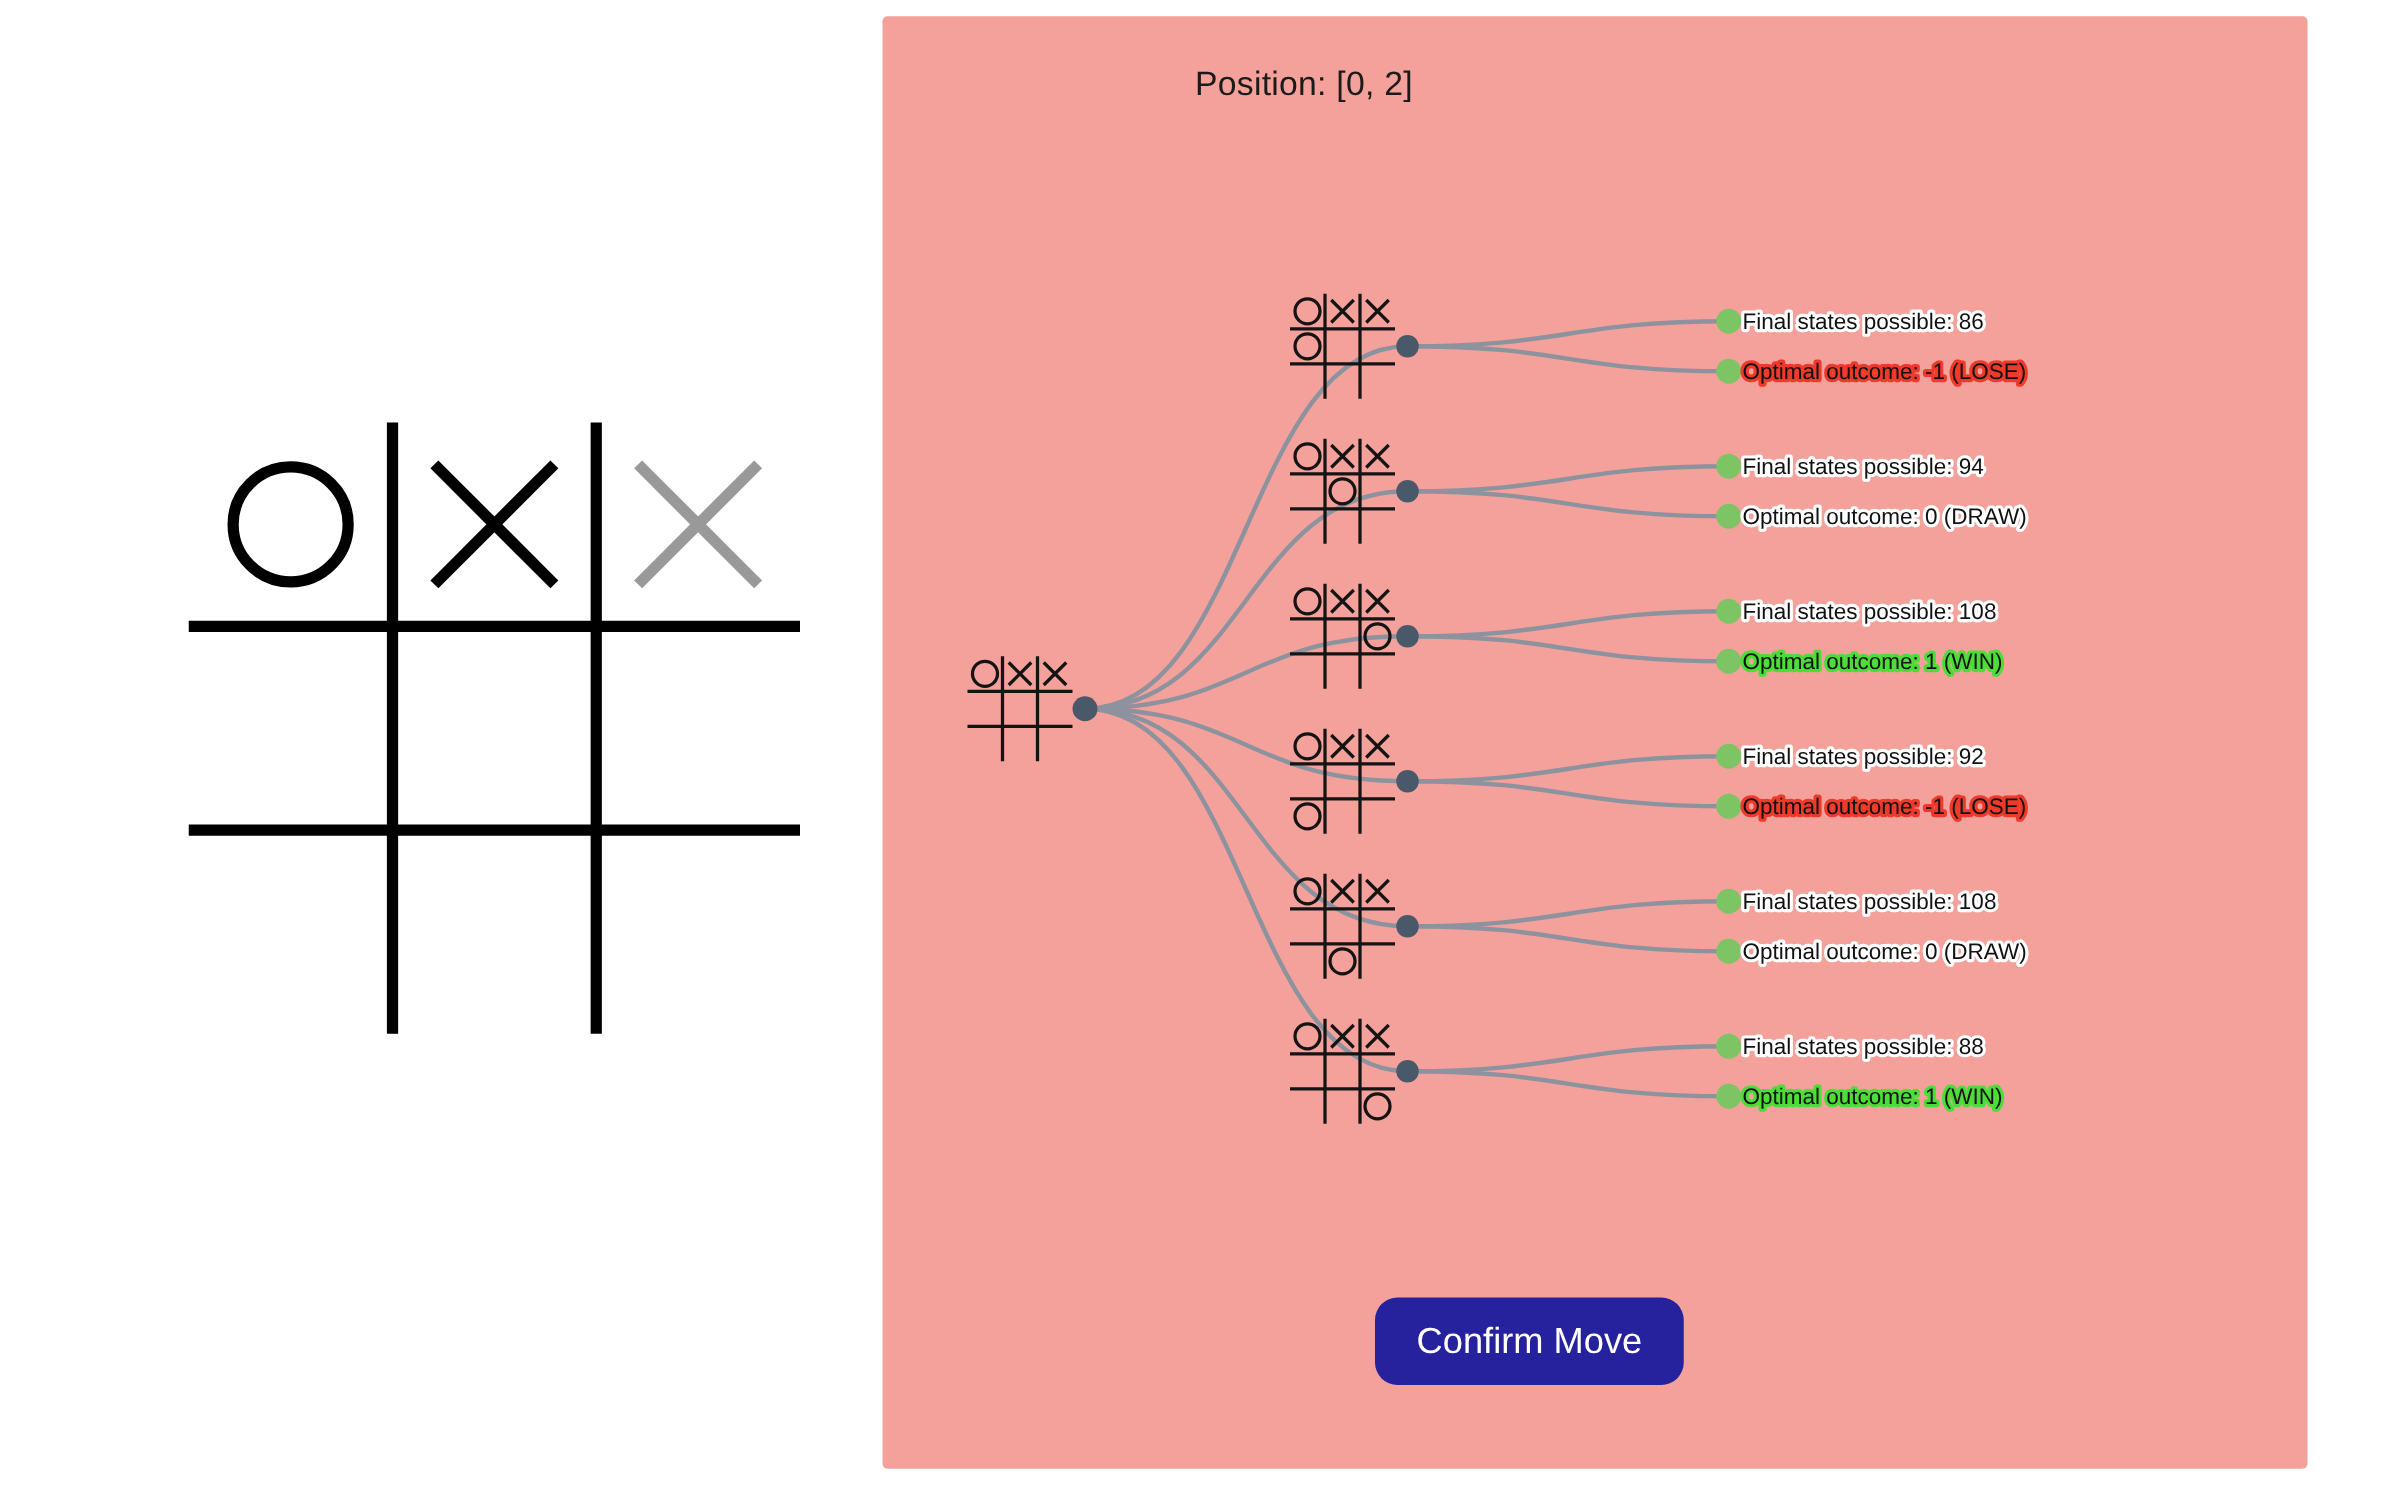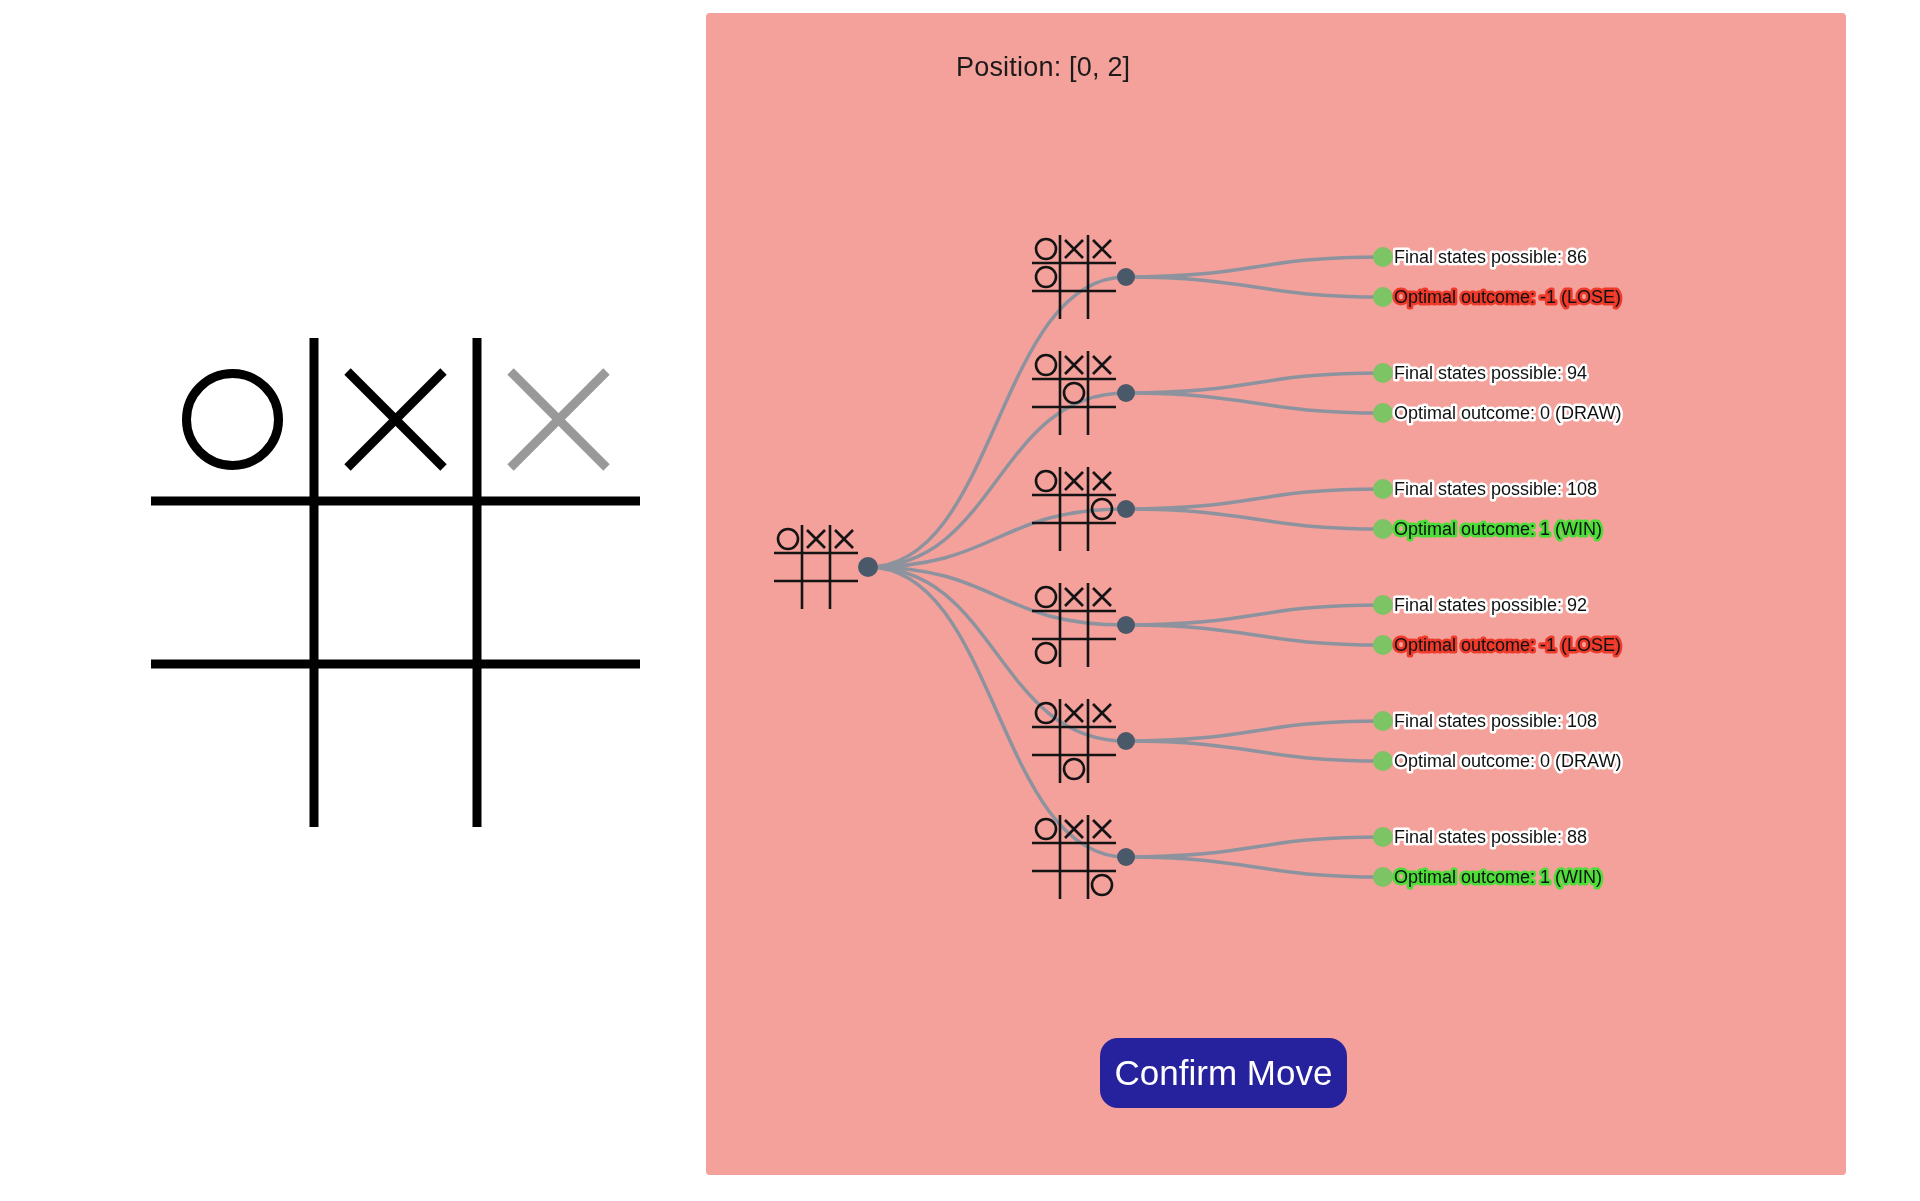--- a/index.html
+++ b/index.html
@@ -31,21 +31,21 @@
     font-family:"Liberation Sans","DejaVu Sans",sans-serif;
     font-size:18px;font-weight:500;fill:#111111;
     paint-order:stroke;stroke-width:5px;stroke-linejoin:round;
     dominant-baseline:central;
   }
   .s-white{stroke:#ffffff;}
 
   .confirm{
     position:absolute;left:394px;top:1025px;width:247px;height:70px;
     border:none;border-radius:18px;background:#26219c;color:#ffffff;
-    font-size:35px;font-weight:500;cursor:pointer;
+    font-size:29px;font-weight:500;cursor:pointer;
     font-family:"Liberation Sans","DejaVu Sans",sans-serif;
   }
 </style>
 </head>
 <body>
 
 <div class="stage">
 
   <svg id="main-board" viewBox="0 0 540 540">
     <g transform="translate(11,8)">

